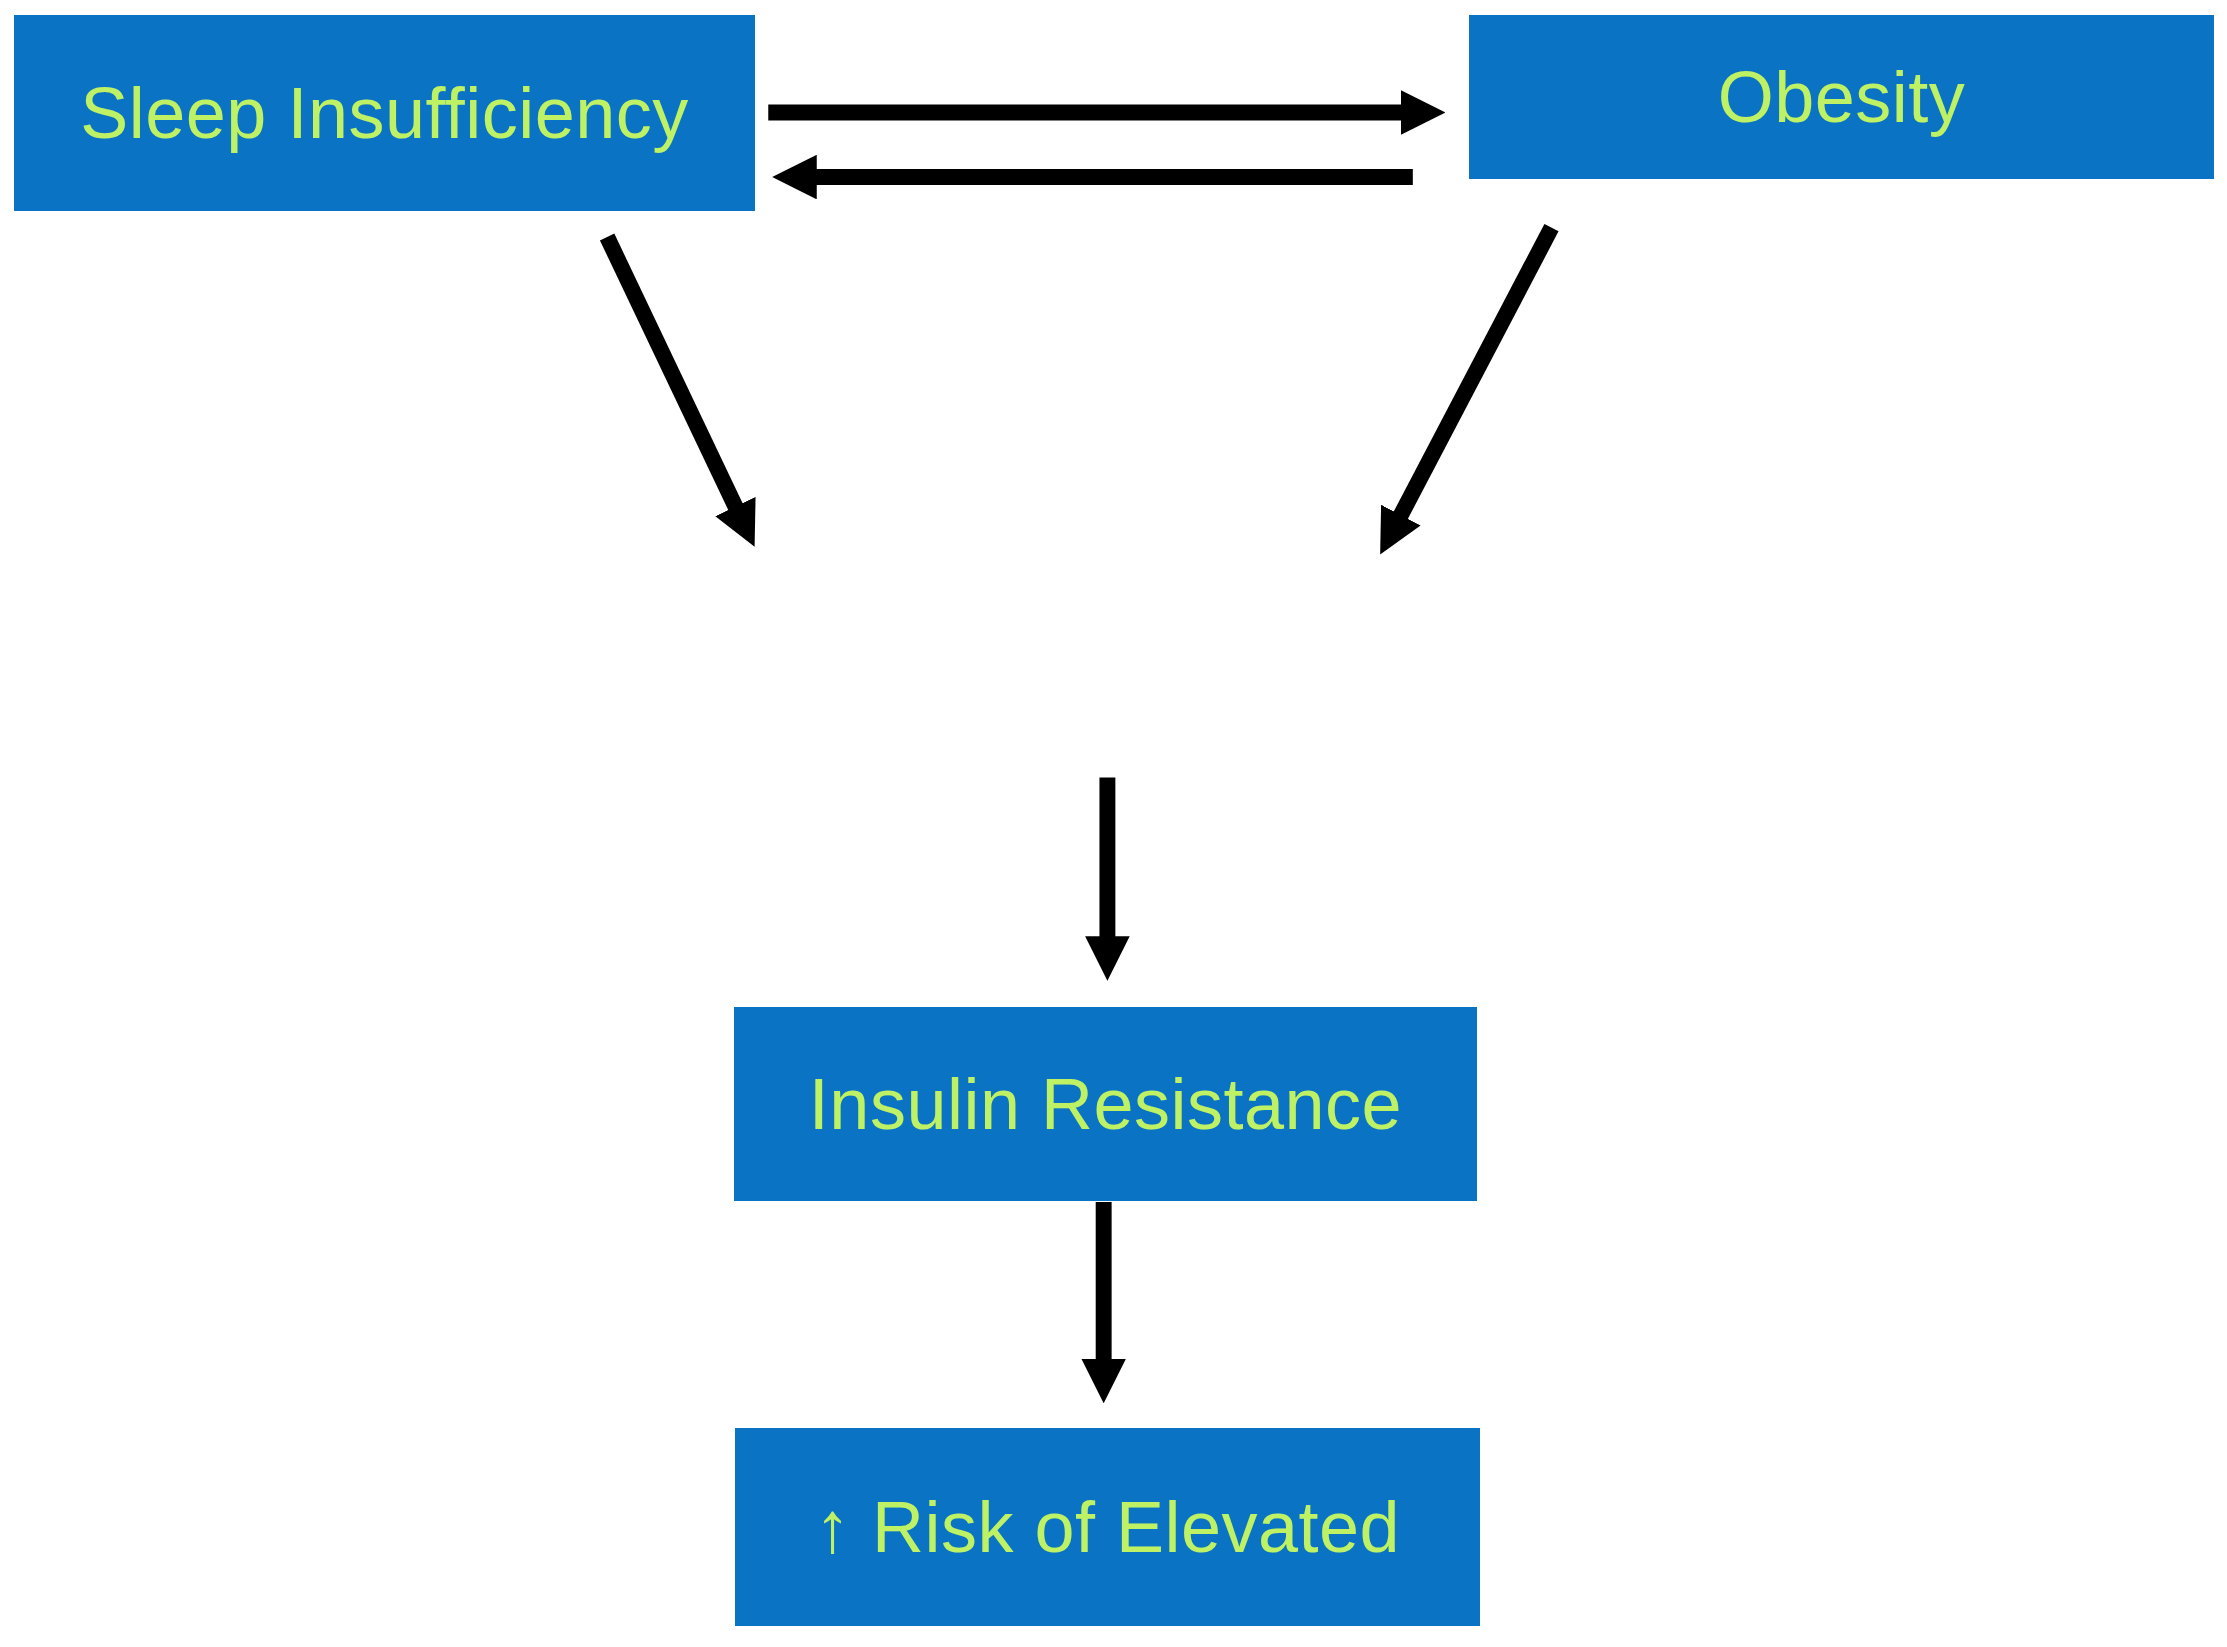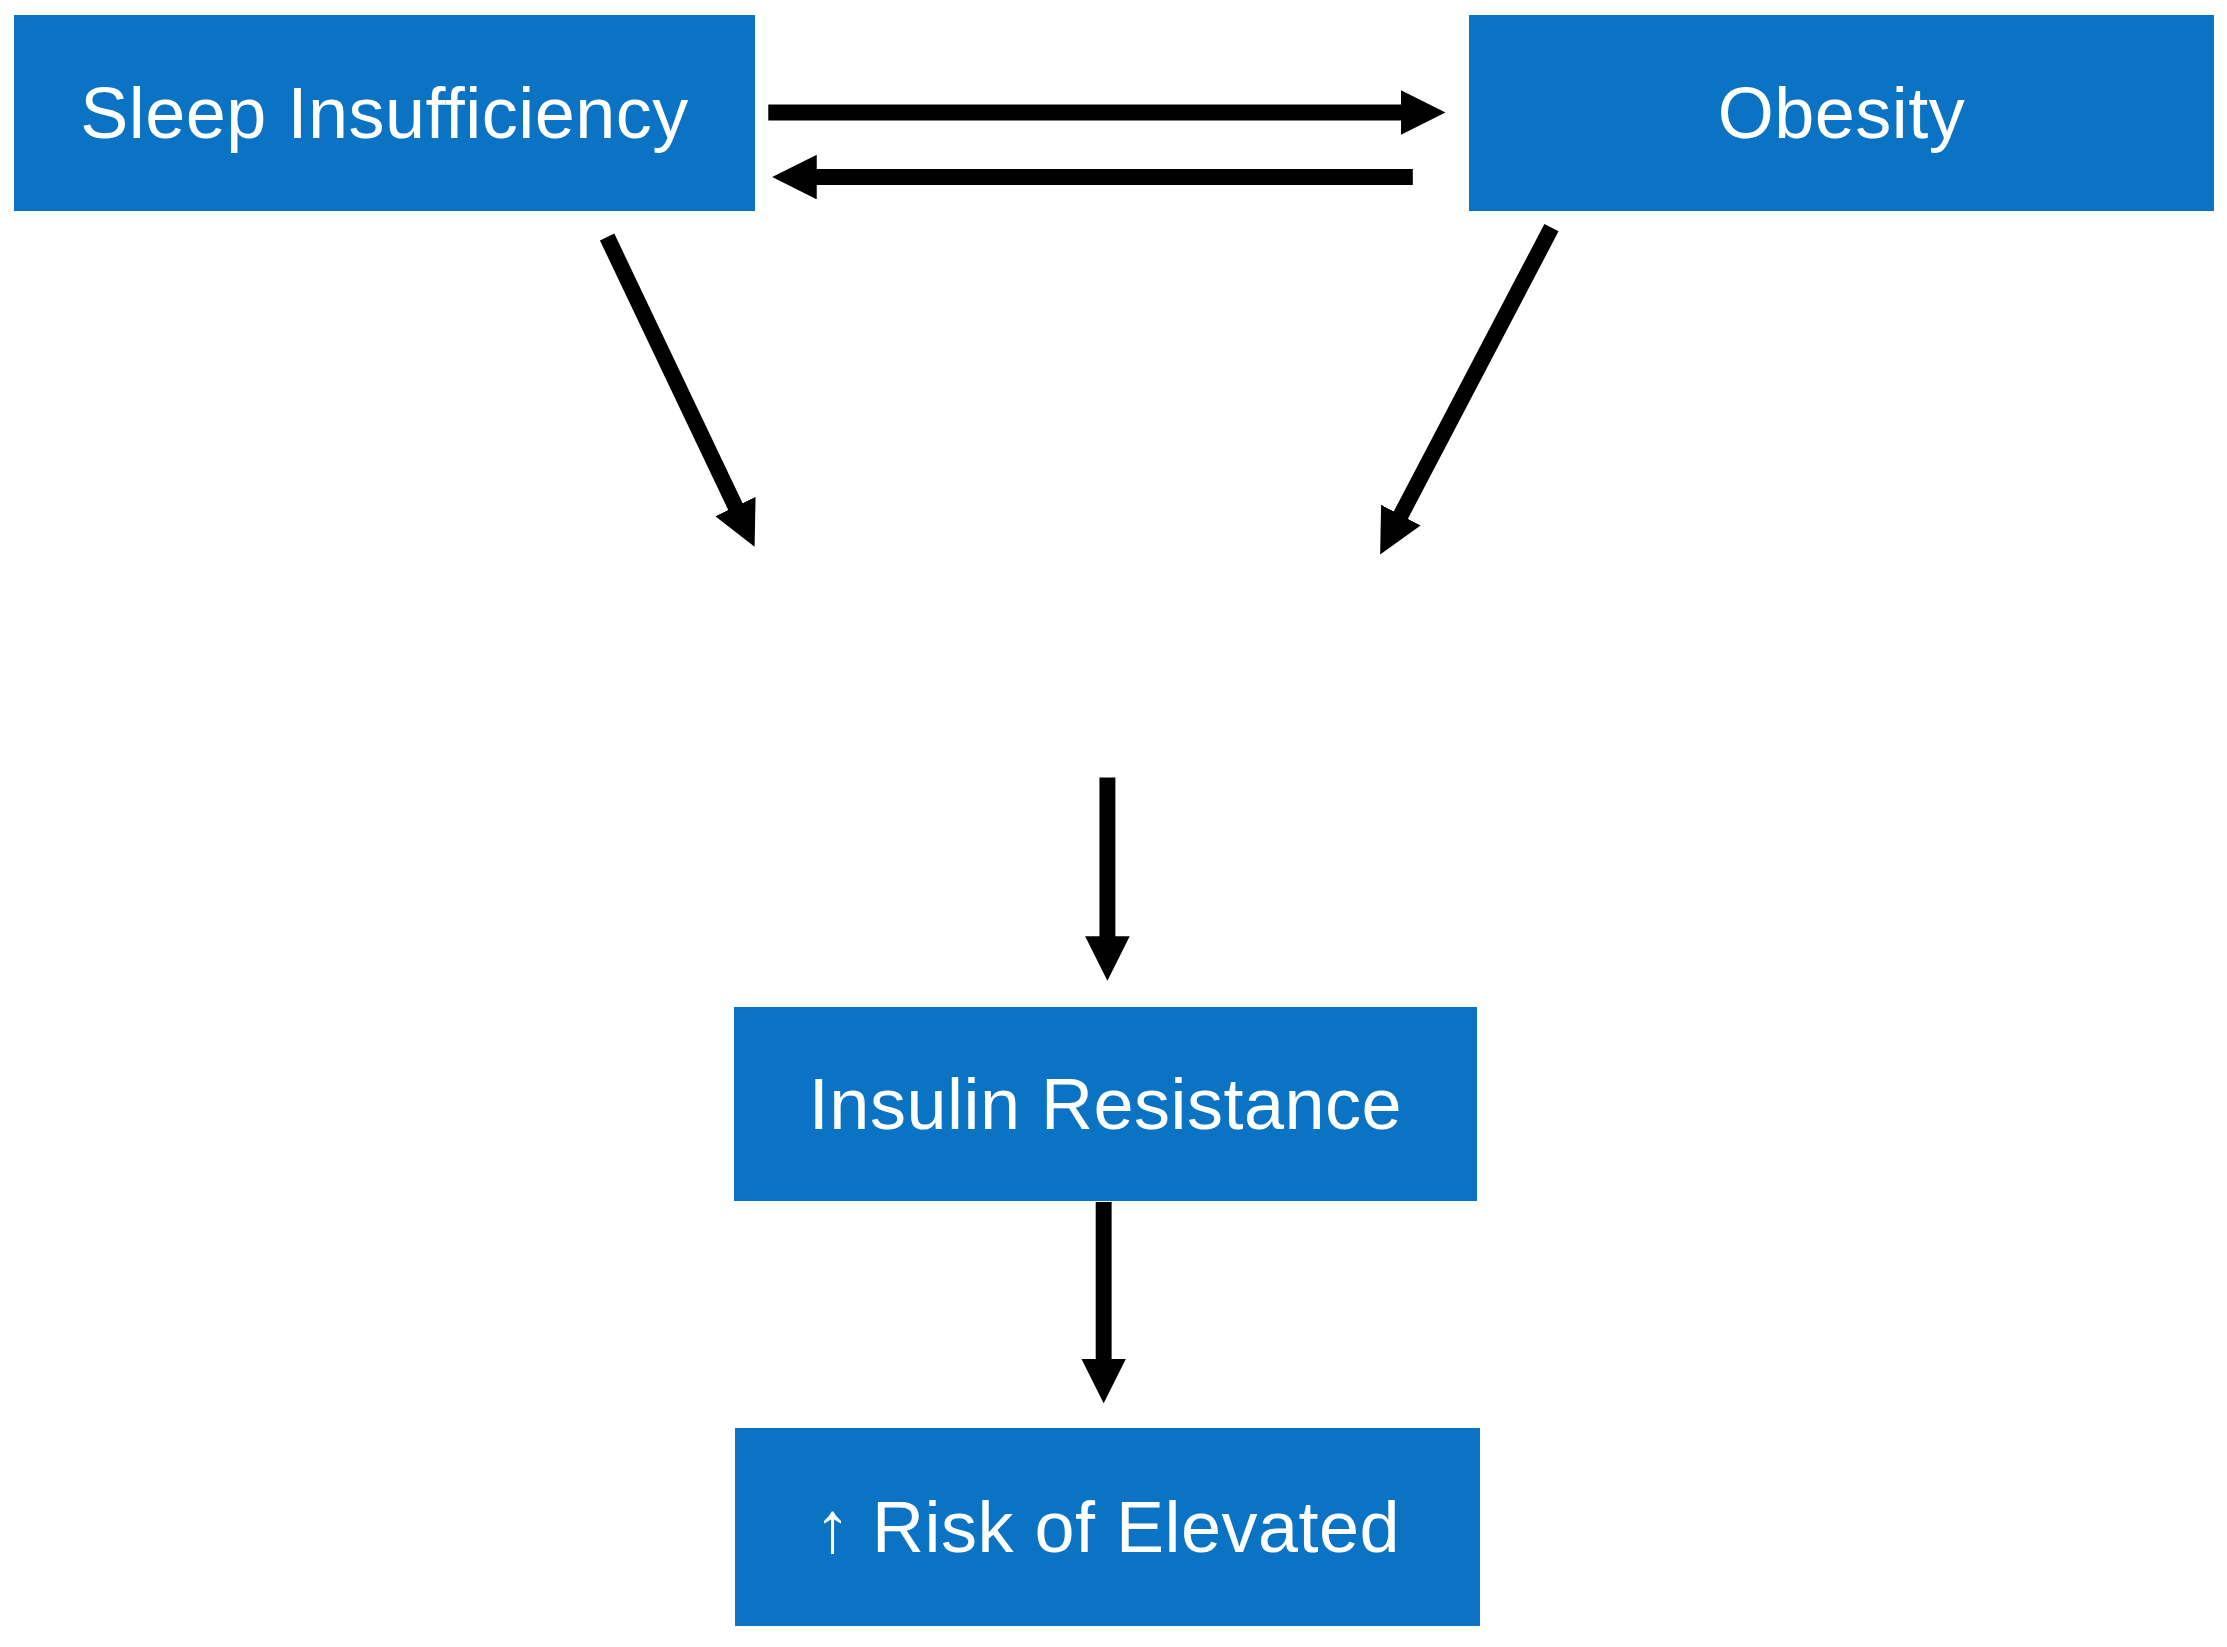--- a/index.html
+++ b/index.html
@@ -11,31 +11,31 @@
     position: relative;
     width: 2227px;
     height: 1647px;
     background: #ffffff;
     font-family: "Liberation Sans", sans-serif;
     overflow: hidden;
   }
   .node {
     position: absolute;
     background: #0b73c4;
-    color: #ffffff;
+    color: #bef264;
     display: flex;
     align-items: center;
     justify-content: center;
     font-size: 72px;
     line-height: 1;
     white-space: nowrap;
     letter-spacing: 0.5px;
   }
   .node-sleep   { left: 14px;   top: 15px;   width: 741px; height: 196px; }
-  .node-obesity { left: 1469px; top: 15px;   width: 745px; height: 196px; }
+  .node-obesity { left: 1469px; top: 15px;   width: 745px; height: 164px; }
   .node-tnf     { left: 734px;  top: 567px;  width: 743px; height: 195px; }
   .node-insulin { left: 734px;  top: 1007px; width: 743px; height: 194px; }
   .node-risk    { left: 735px;  top: 1428px; width: 745px; height: 198px; }
   .node .icon-prefix { margin-right: 20.6px; }
   .arrow-layer {
     position: absolute;
     left: 0;
     top: 0;
     width: 2227px;
     height: 1647px;

